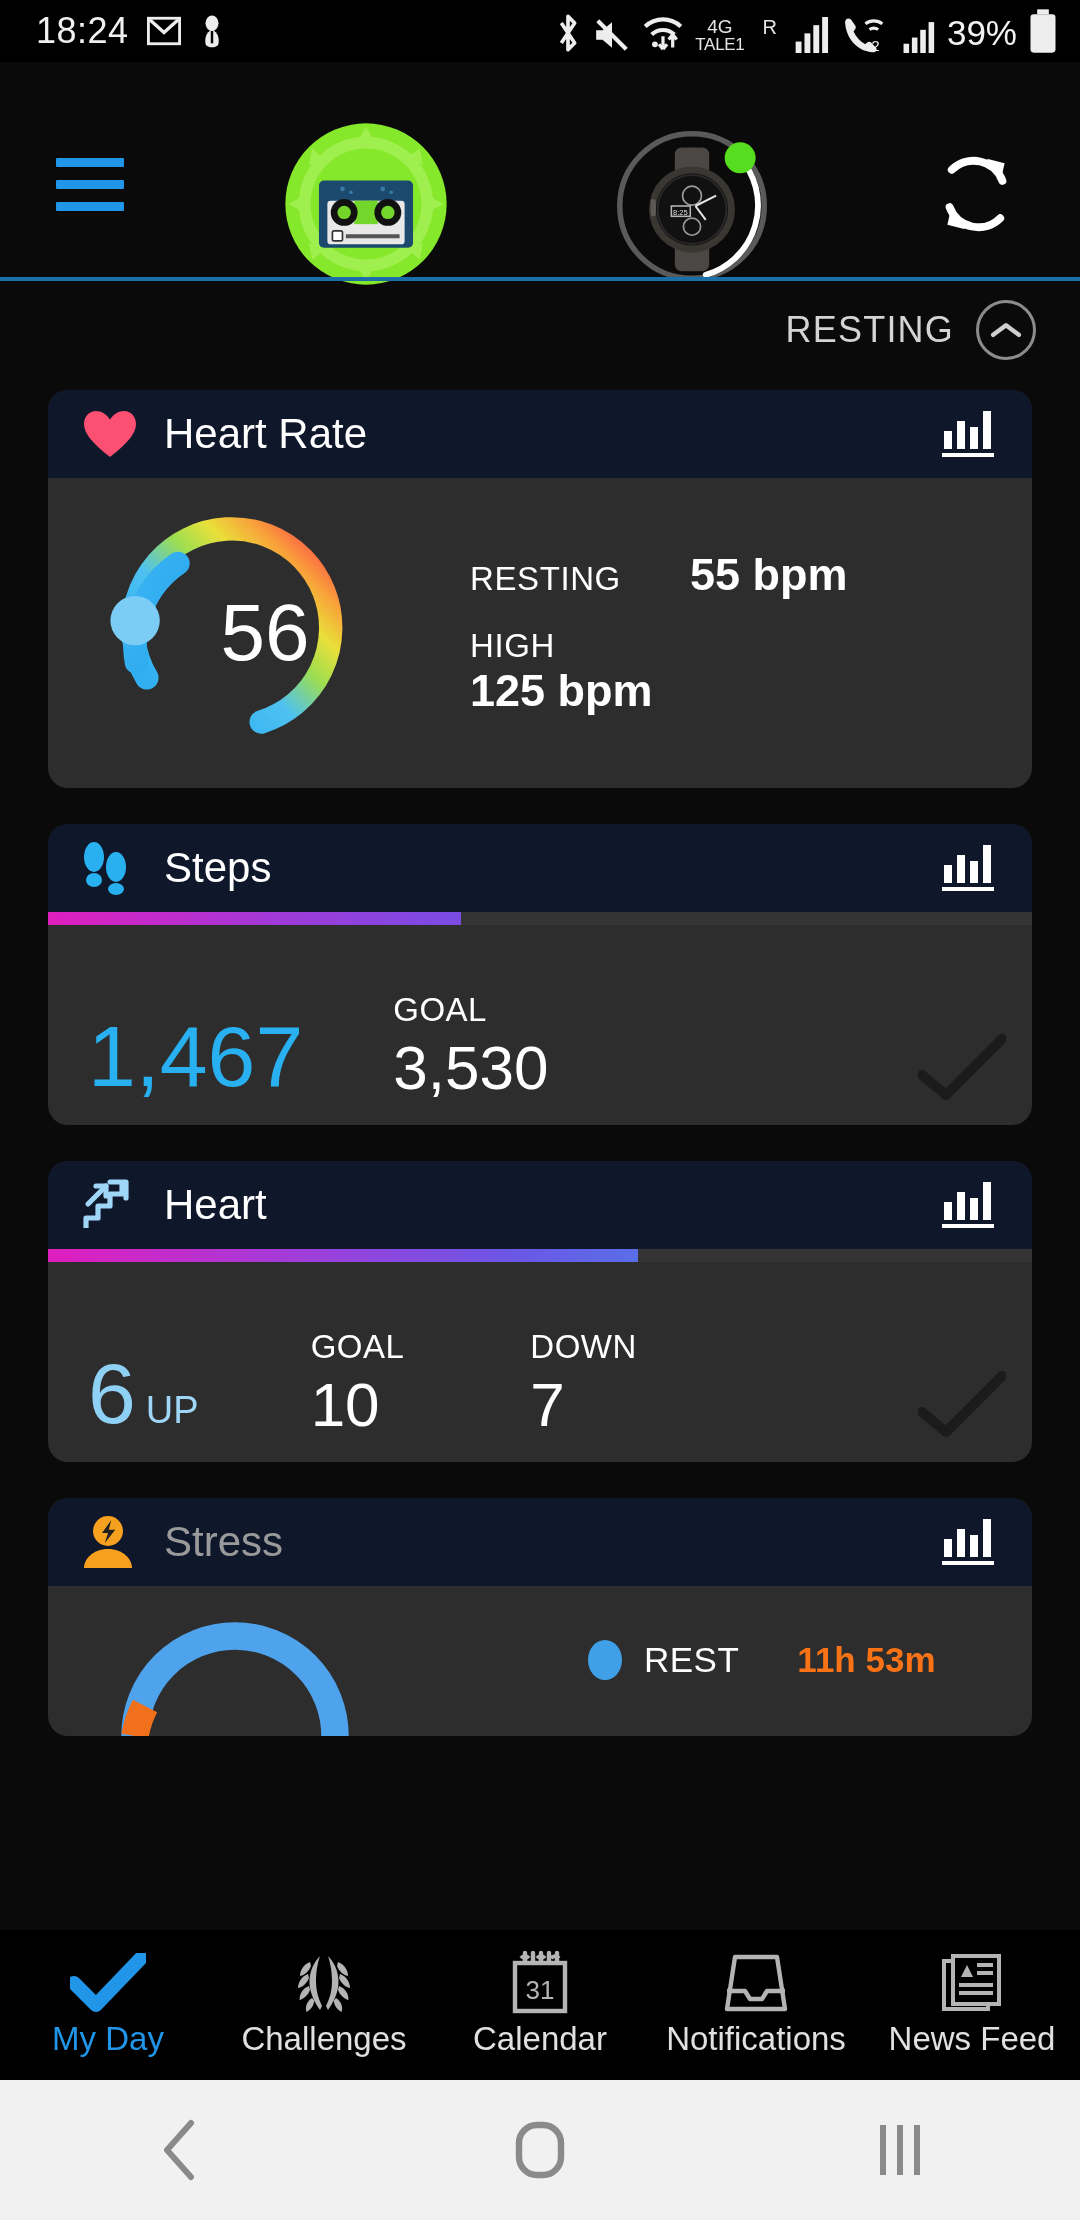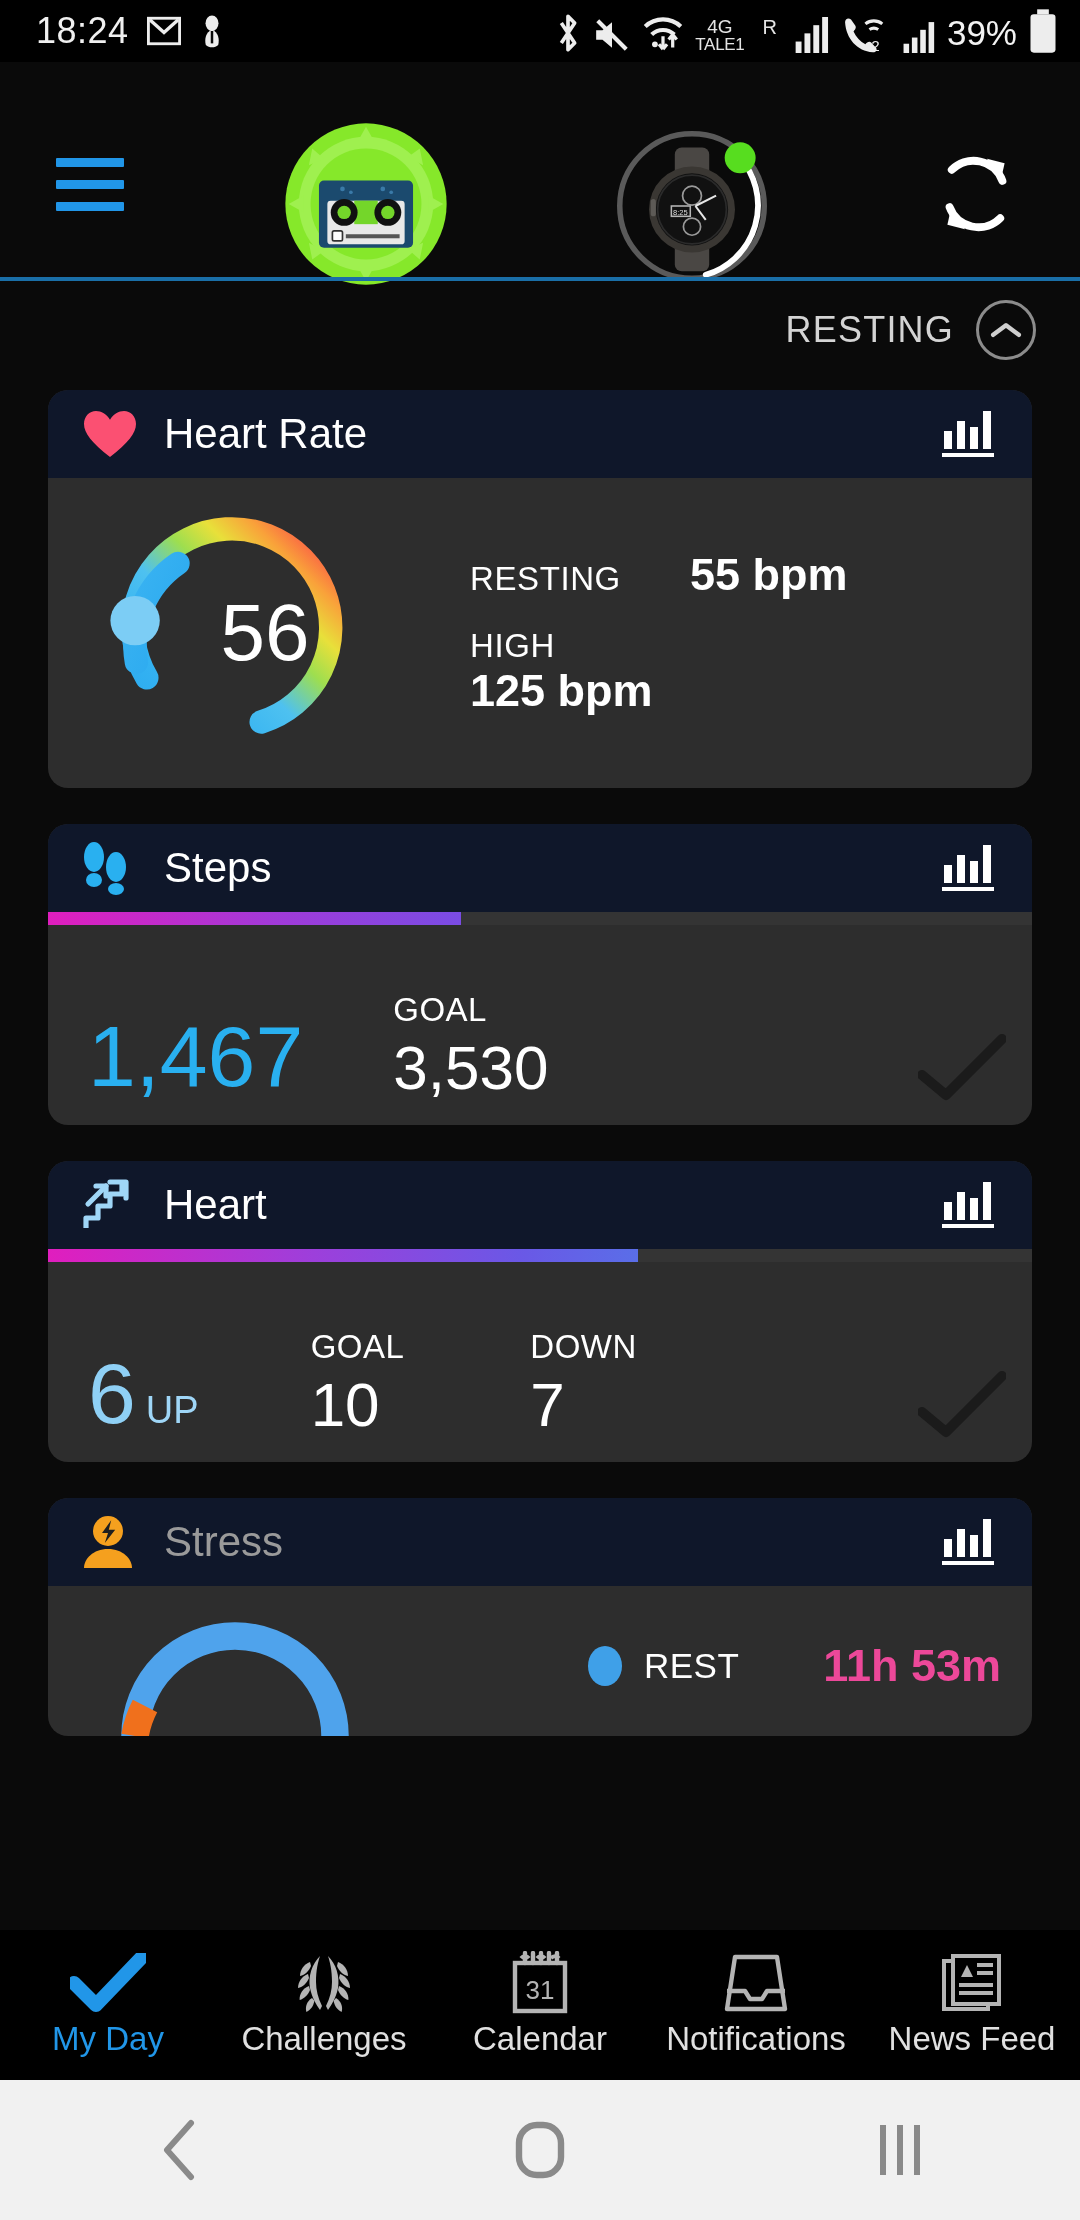--- a/index.html
+++ b/index.html
@@ -100,21 +100,21 @@
   .met-lab{ font-size:33px; color:#fff; letter-spacing:.5px; margin-bottom:8px; }
   .met-num{ font-size:62px; color:#fff; line-height:1; }
   .corner-tick{ position:absolute; right:26px; bottom:18px; opacity:.85;}
 
   
   .stress-body{ height:150px; display:flex; align-items:flex-start; overflow:hidden; position:relative;}
   .stress-gauge{ margin-left:72px; margin-top:10px; }
   .stress-legend{ position:absolute; left:540px; top:54px; display:flex; align-items:center; }
   .sl-dot{ width:34px; height:40px; border-radius:50%; background:#3fa0e8; }
   .sl-lab{ font-size:35px; color:#fff; margin-left:22px; letter-spacing:.5px; }
-  .sl-val{ font-size:45px; color:#ec4899; font-weight:bold; margin-left:84px; }
+  .sl-val{ font-size:35px; color:#f97316; font-weight:bold; margin-left:58px; }
 
   
   .botnav{
     position:absolute; bottom:140px; left:0; width:1080px; height:150px;
     background:#000; display:flex; align-items:center;
   }
   .nav-item{
     flex:1; display:flex; flex-direction:column; align-items:center;
     justify-content:center; cursor:pointer; gap:6px;
   }

